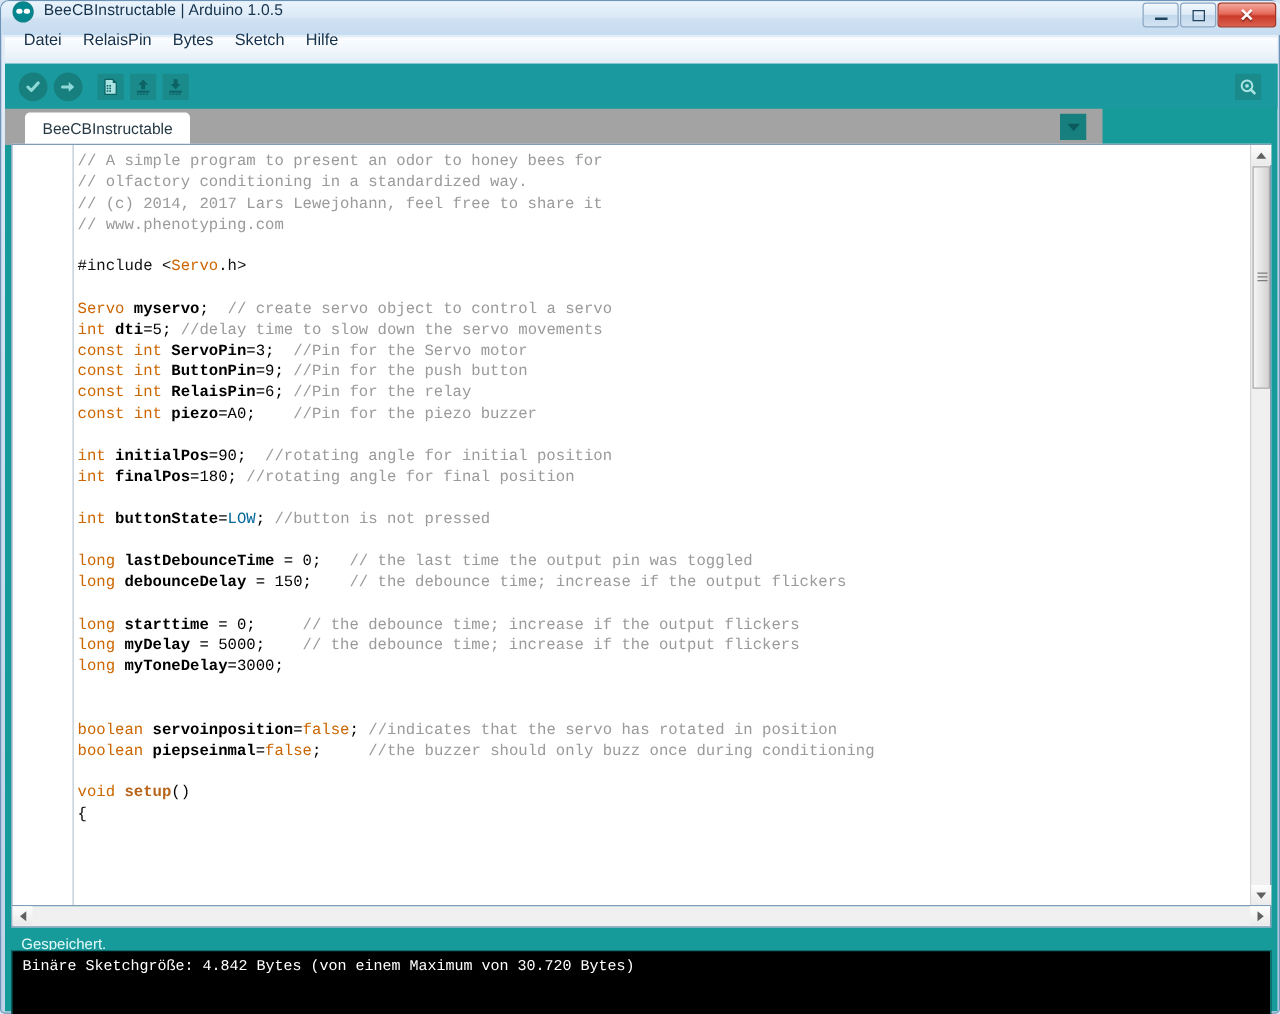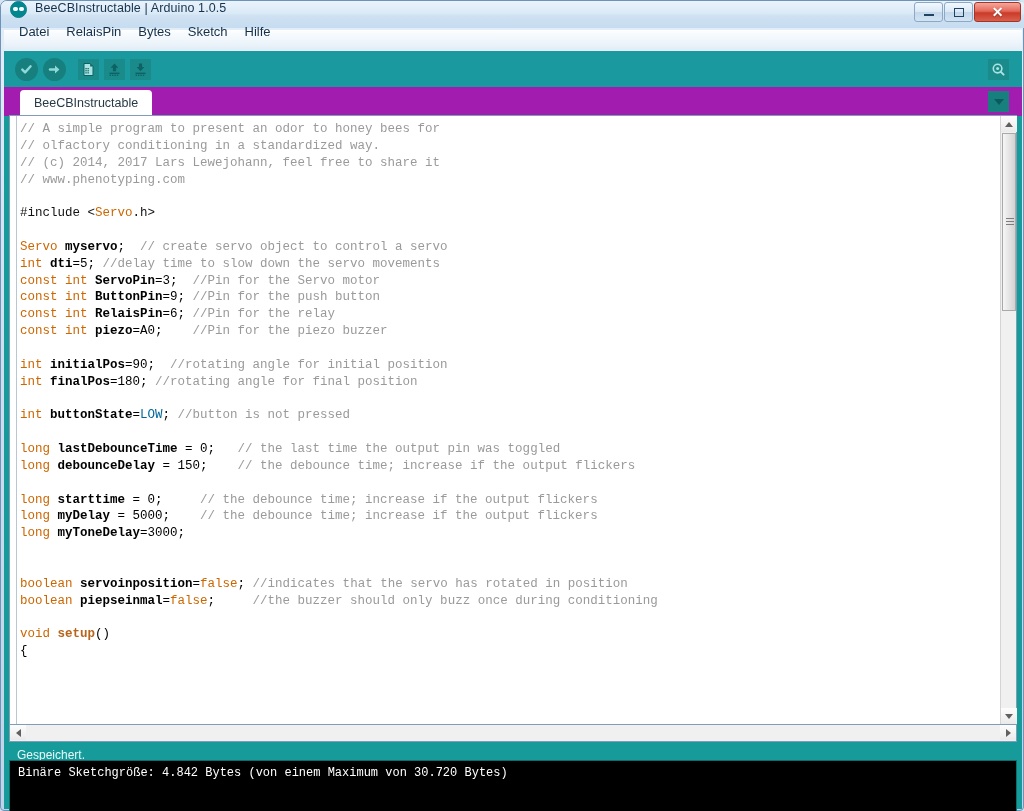--- a/index.html
+++ b/index.html
@@ -127,22 +127,22 @@
     position: absolute; right: 13px; top: 8px;
     width: 21px; height: 21px;
     background: #1b8a8b;
     display: flex; align-items: center; justify-content: center;
   }
   .ic { display:block; }
 
   
   #tabstrip {
     position: absolute; left: 0; top: 36px;
-    width: 1018px; height: 29px;
-    background: #a21caf;
+    width: 878px; height: 29px;
+    background: #a3a3a3;
   }
   #tab-sketch {
     position: absolute; left: 16px; top: 3px;
     height: 26px;
     padding: 0 14px;
     background: #ffffff;
     border-radius: 4px 4px 0 0;
     display: flex; align-items: center;
     font-size: 12.5px;
     color: #273a46;
@@ -167,20 +167,21 @@
     width: 1008px; height: 610px;
     background: #ffffff;
     border: 1px solid #7f9db9;
     display: flex;
   }
   #editor-scroll-region {
     position: relative;
     width: 990px; height: 608px;
     overflow: hidden;
     display: flex;
+    margin-left: 42px;
   }
   #gutter {
     width: 7px; height: 100%;
     background: #ffffff;
     border-right: 1px solid #b9c7d4;
     flex: none;
   }
   #code {
     flex: 1;
     padding: 5px 0 0 3px;

